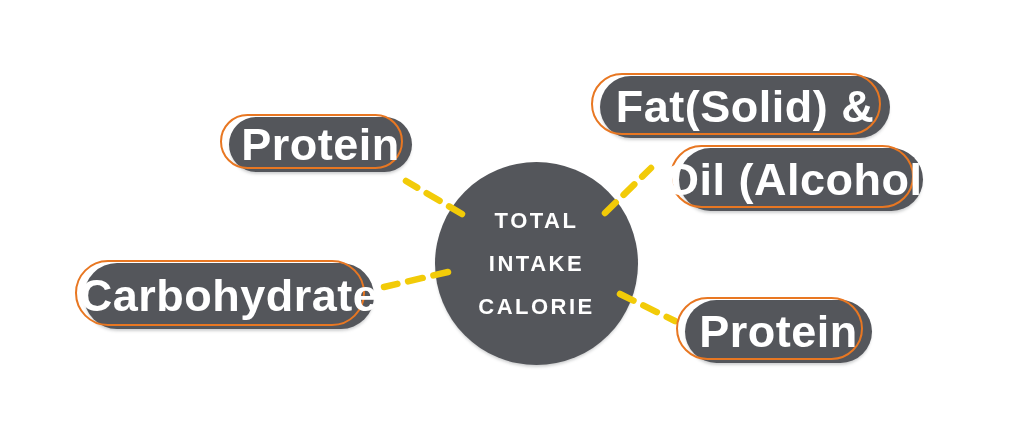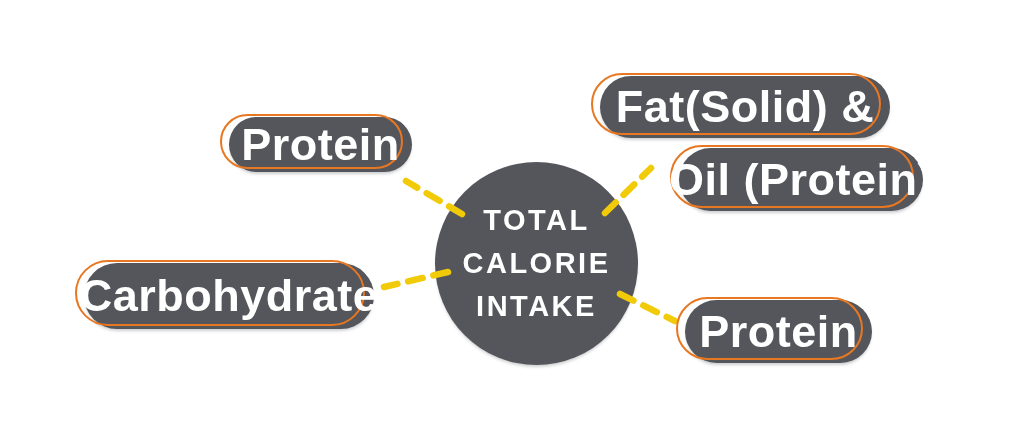--- a/index.html
+++ b/index.html
@@ -21,21 +21,21 @@
   
   .center-circle{
     position:absolute;left:435px;top:162px;width:203px;height:203px;
     background:var(--node-fill);border-radius:50%;
     display:flex;flex-direction:column;align-items:center;justify-content:center;
     z-index:1;
     box-shadow:0 3px 3px -1px rgba(84,86,91,.28);
   }
   .center-circle .line{
     color:var(--label);
-    font-weight:bold;font-size:29px;letter-spacing:2.5px;
+    font-weight:bold;font-size:22px;letter-spacing:2.5px;
     line-height:43px;text-align:center;white-space:nowrap;
   }
 
   
   svg.connectors{position:absolute;left:0;top:0;z-index:2;pointer-events:none;}
   .connector{
     stroke:var(--connector);
     stroke-width:6.5;
     stroke-linecap:round;
     stroke-dasharray:15 11;
@@ -69,22 +69,22 @@
   #node-oil-liquid   {left:679px;top:148px;width:244px;height:63px;}
   #node-alcohol      {left:685px;top:300px;width:187px;height:63px;}
 </style>
 </head>
 <body>
 
 <div class="canvas">
 
   <div class="center-circle">
     <span class="line">TOTAL</span>
+    <span class="line">INTAKE</span>
     <span class="line">CALORIE</span>
-    <span class="line">INTAKE</span>
   </div>
 
   <svg class="connectors" width="1024" height="445" viewBox="0 0 1024 445">
     <line class="connector" x1="462" y1="214" x2="406" y2="181"></line>
     <line class="connector" x1="448" y1="272" x2="384" y2="287"></line>
     <line class="connector" x1="605" y1="213" x2="651" y2="168"></line>
     <line class="connector" x1="620" y1="294" x2="675" y2="321"></line>
   </svg>
 
   <div class="pill" id="node-protein">
@@ -93,20 +93,20 @@
 
   <div class="pill" id="node-carbohydrate">
     <span class="label">Carbohydrate</span>
   </div>
 
   <div class="pill" id="node-fat-solid">
     <span class="label">Fat(Solid) &amp;</span>
   </div>
 
   <div class="pill" id="node-oil-liquid">
-    <span class="label">Oil (Protein)</span>
+    <span class="label">Oil (Alcohol)</span>
   </div>
 
   <div class="pill" id="node-alcohol">
     <span class="label">Protein</span>
   </div>
 
 </div>
 
 </body></html>

